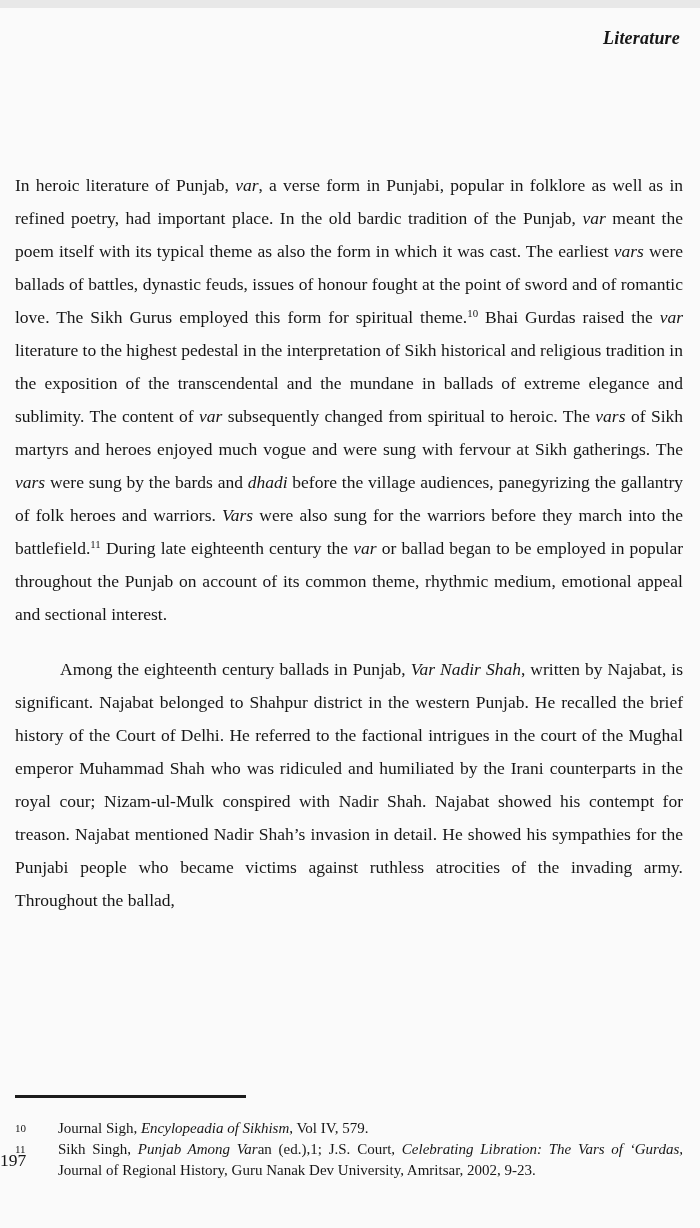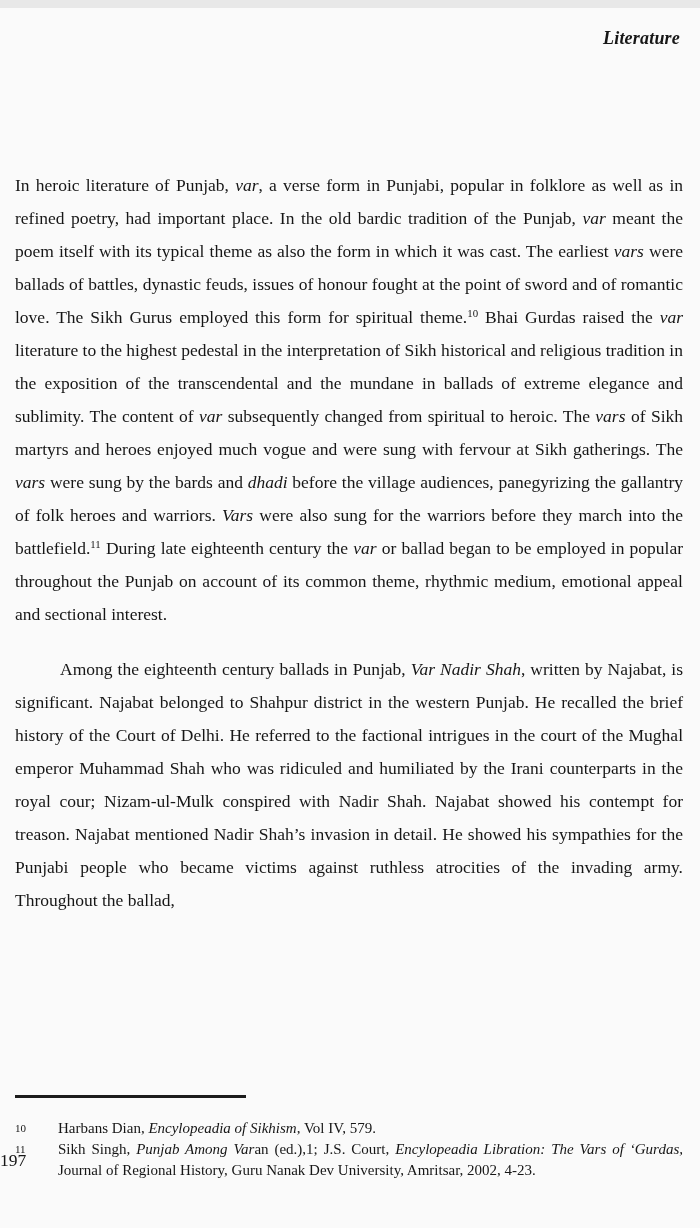--- a/index.html
+++ b/index.html
@@ -111,25 +111,25 @@
 
   <div class="body-text">
     <p class="para gap-before"><span>In heroic literature of Punjab, </span><em>var</em><span>, a verse form in Punjabi, popular in folklore as well as in refined poetry, had important place. In the old bardic tradition of the Punjab, </span><em>var</em><span> meant the poem itself with its typical theme as also the form in which it was cast. The earliest </span><em>vars</em><span> were ballads of battles, dynastic feuds, issues of honour fought at the point of sword and of romantic love. The Sikh Gurus employed this form for spiritual theme.</span><sup>10</sup><span> Bhai Gurdas raised the </span><em>var</em><span> literature to the highest pedestal in the interpretation of Sikh historical and religious tradition in the exposition of the transcendental and the mundane in ballads of extreme elegance and sublimity. The content of </span><em>var</em><span> subsequently changed from spiritual to heroic. The </span><em>vars</em><span> of Sikh martyrs and heroes enjoyed much vogue and were sung with fervour at Sikh gatherings. The </span><em>vars</em><span> were sung by the bards and </span><em>dhadi</em><span> before the village audiences, panegyrizing the gallantry of folk heroes and warriors. </span><em>Vars</em><span> were also sung for the warriors before they march into the battlefield.</span><sup>11</sup><span> During late eighteenth century the </span><em>var</em><span> or ballad began to be employed in popular throughout the Punjab on account of its common theme, rhythmic medium, emotional appeal and sectional interest.</span></p>
     <p class="para small-gap-before indented"><span>Among the eighteenth century ballads in Punjab, </span><em>Var Nadir Shah</em><span>, written by Najabat, is significant. Najabat belonged to Shahpur district in the western Punjab. He recalled the brief history of the Court of Delhi. He referred to the factional intrigues in the court of the Mughal emperor Muhammad Shah who was ridiculed and humiliated by the Irani counterparts in the royal cour; Nizam-ul-Mulk conspired with Nadir Shah. Najabat showed his contempt for treason. Najabat mentioned Nadir Shah’s invasion in detail. He showed his sympathies for the Punjabi people who became victims against ruthless atrocities of the invading army. Throughout the ballad,</span></p>
   </div>
 
   <div class="footnotes">
     <div class="fn-rule"></div>
     <div class="fn">
       <span class="fn-marker">10</span>
-      <span class="fn-text"><span>Harbans Dian, </span><em>Encylopeadia of Sikhism</em><span>, Vol IV, 579.</span></span>
+      <span class="fn-text"><span>Journal Sigh, </span><em>Encylopeadia of Sikhism</em><span>, Vol IV, 579.</span></span>
     </div>
     <div class="fn">
       <span class="fn-marker">11</span>
-      <span class="fn-text"><span>Sikh Singh, </span><em>Punjab Among Var</em><span>an (ed.),1; J.S. Court, </span><em>Encylopeadia Libration: The Vars of ‘Gurdas,</em><span> Journal of Regional History, Guru Nanak Dev University, Amritsar, 2002, 4-23.</span></span>
+      <span class="fn-text"><span>Sikh Singh, </span><em>Punjab Among Var</em><span>an (ed.),1; J.S. Court, </span><em>Celebrating Libration: The Vars of ‘Gurdas,</em><span> Journal of Regional History, Guru Nanak Dev University, Amritsar, 2002, 9-23.</span></span>
     </div>
   </div>
 
   <div class="page-number">197</div>
 
   <div class="scan-artifact"></div>
 
 </div>
 
 </body></html>

